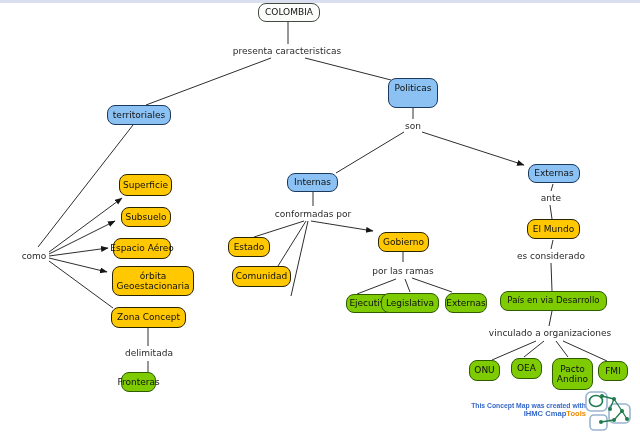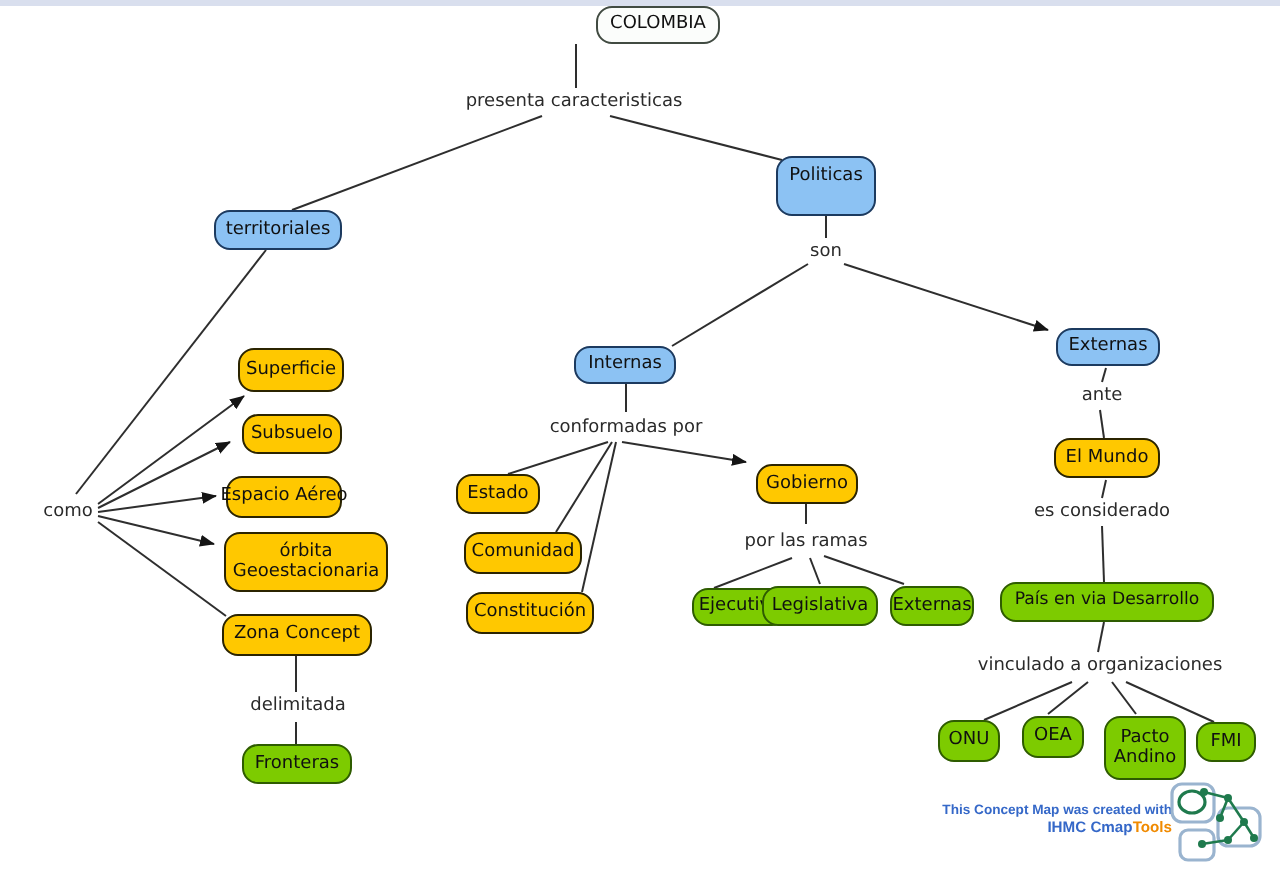--- a/index.html
+++ b/index.html
@@ -74,36 +74,35 @@
       <line x1="551" y1="263" x2="552" y2="291"></line>
       <line x1="552" y1="311" x2="549" y2="326"></line>
 
       <line x1="536" y1="341" x2="492" y2="360"></line>
       <line x1="544" y1="341" x2="524" y2="357"></line>
       <line x1="556" y1="341" x2="568" y2="357"></line>
       <line x1="563" y1="341" x2="607" y2="361"></line>
     </g>
   </svg>
 
-  <div class="node c-white nowrap" style="left:258px;top:3px;width:62px;height:19px;margin-left:40px;">COLOMBIA</div>
+  <div class="node c-white nowrap" style="left:258px;top:3px;width:62px;height:19px;">COLOMBIA</div>
   <div class="node c-blue nowrap" style="left:107px;top:105px;width:64px;height:20px;">territoriales</div>
   <div class="node c-blue nowrap v-top" style="left:388px;top:78px;width:50px;height:30px;">Politicas</div>
   <div class="node c-blue nowrap" style="left:287px;top:173px;width:51px;height:19px;">Internas</div>
   <div class="node c-blue nowrap" style="left:528px;top:164px;width:52px;height:19px;">Externas</div>
 
   <div class="node c-yellow nowrap" style="left:119px;top:174px;width:53px;height:22px;">Superficie</div>
   <div class="node c-yellow nowrap" style="left:121px;top:207px;width:50px;height:20px;">Subsuelo</div>
   <div class="node c-yellow nowrap" style="left:113px;top:238px;width:58px;height:21px;">Espacio Aéreo</div>
   <div class="node c-yellow" style="left:112px;top:266px;width:82px;height:30px;">órbita Geoestacionaria</div>
   <div class="node c-yellow nowrap" style="left:111px;top:307px;width:75px;height:21px;">Zona Concept</div>
-  <div class="node c-green nowrap" style="left:121px;top:372px;width:55px;height:20px;">Fronteras</div>
+  <div class="node c-green nowrap" style="left:121px;top:372px;width:35px;height:20px;">Fronteras</div>
 
   <div class="node c-yellow nowrap" style="left:228px;top:237px;width:42px;height:20px;">Estado</div>
   <div class="node c-yellow nowrap" style="left:232px;top:266px;width:59px;height:21px;">Comunidad</div>
-  <div class="node c-yellow nowrap" style="left:233px;top:296px;width:64px;height:21px;">Constitución</div>
   <div class="node c-yellow nowrap" style="left:378px;top:232px;width:51px;height:20px;">Gobierno</div>
 
   <div class="node c-green nowrap" style="left:346px;top:294px;width:48px;height:19px;">Ejecutiva</div>
   <div class="node c-green nowrap" style="left:381px;top:293px;width:58px;height:20px;">Legislativa</div>
   <div class="node c-green nowrap" style="left:445px;top:293px;width:42px;height:20px;">Externas</div>
 
   <div class="node c-yellow nowrap" style="left:527px;top:219px;width:53px;height:20px;">El Mundo</div>
   <div class="node c-green nowrap" style="left:500px;top:291px;width:107px;height:20px;font-size:8.6px;">País en via Desarrollo</div>
   <div class="node c-green nowrap" style="left:469px;top:360px;width:31px;height:21px;">ONU</div>
   <div class="node c-green nowrap" style="left:511px;top:358px;width:31px;height:21px;">OEA</div>

